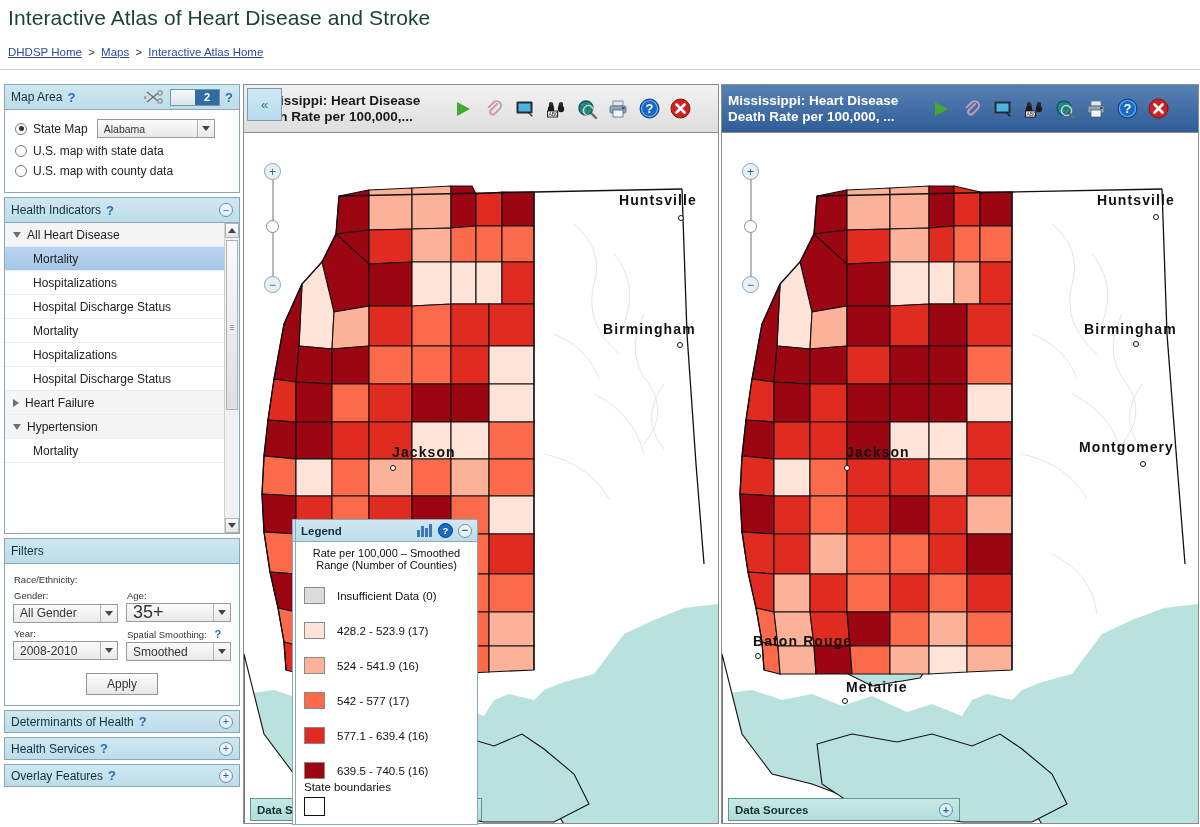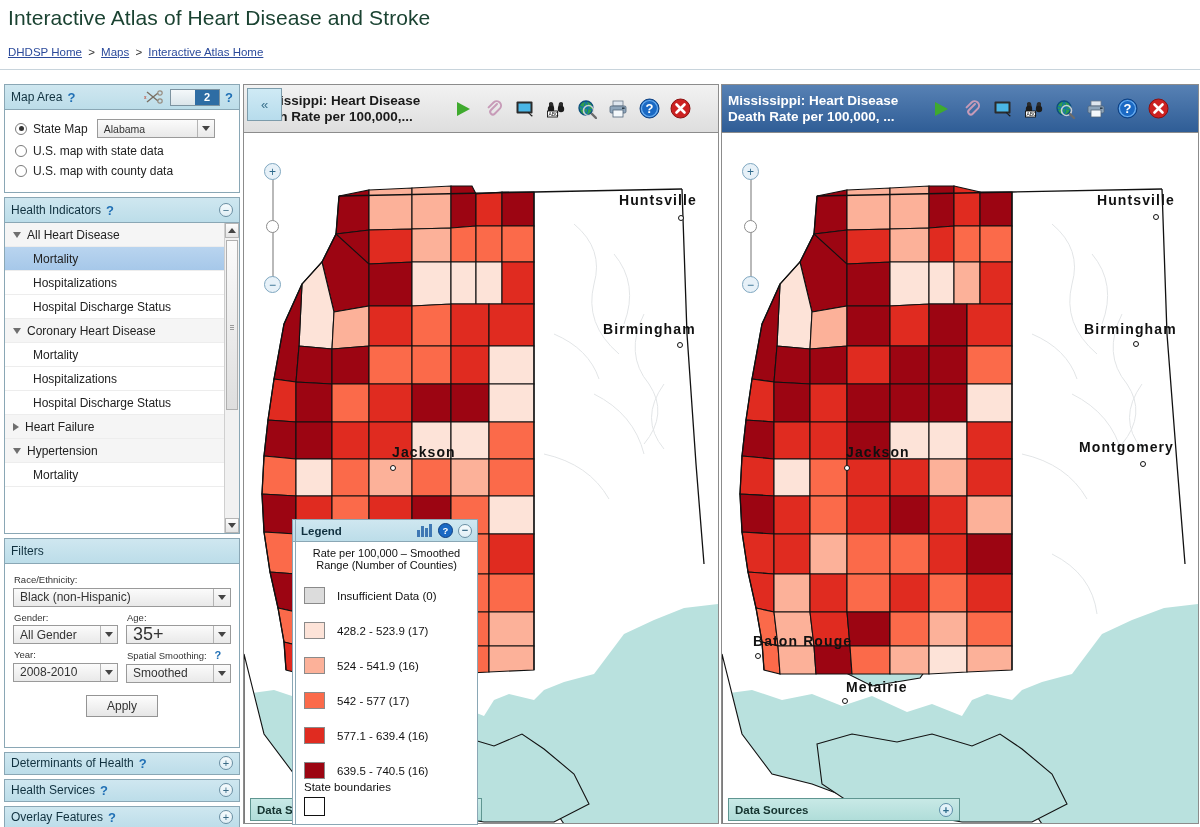--- a/index.html
+++ b/index.html
@@ -120,21 +120,21 @@
   .tri-s { width:0;height:0;border-left:4px solid transparent;border-right:4px solid transparent; }
   .tri-s.up { border-bottom:5px solid #444; }
   .tri-s.dn { border-top:5px solid #444; }
 
   
   .filters-body { padding: 8px 8px 10px 8px; background:#fff; }
   .flabel { font-size: 9.5px; color:#333; margin: 2px 0 2px 1px; }
   .frow { display:flex; gap: 8px; }
   .fcol { flex:1; }
   .apply-btn {
-    display:block; margin: 12px auto 20px auto; width: 72px; height: 22px;
+    display:block; margin: 12px auto 0 auto; width: 72px; height: 22px;
     border:1px solid #949494; background: linear-gradient(#fdfdfd,#e6e6e6);
     font-size:12px; color:#333; cursor:pointer; font-family:"Liberation Sans", sans-serif;
   }
 
   .collapsed-panel {
     height: 23px; background: linear-gradient(#cfe7f0,#bcdde9);
     border:1px solid #8aa7b5; margin-bottom:4px;
     display:flex;align-items:center;padding:0 6px; font-size:12px;color:#10313f; cursor:pointer;
   }
 
@@ -305,24 +305,20 @@
             </div>
             <div class="ind-row child selected">
               <span>Mortality</span>
             </div>
             <div class="ind-row child">
               <span>Hospitalizations</span>
             </div>
             <div class="ind-row child">
               <span>Hospital Discharge Status</span>
             </div>
-            <div class="ind-row group">
-              <span class="tri down"></span>
-              <span>Coronary Heart Disease</span>
-            </div>
             <div class="ind-row child">
               <span>Mortality</span>
             </div>
             <div class="ind-row child">
               <span>Hospitalizations</span>
             </div>
             <div class="ind-row child">
               <span>Hospital Discharge Status</span>
             </div>
             <div class="ind-row group">
@@ -350,26 +346,20 @@
         </div>
       </div>
     </div>
 
     <div class="panel">
       <div class="panel-head">
         <span class="ttl">Filters</span>
       </div>
       <div class="filters-body">
         <div class="flabel">Race/Ethnicity:</div>
-        <div class="sel" style="width:100%;">
-          <span style="font-size:12px;">Black (non-Hispanic)</span>
-          <span class="arrow">
-              <span class="caret"></span>
-            </span>
-        </div>
         <div class="frow" style="margin-top:3px;">
           <div class="fcol">
             <div class="flabel">Gender:</div>
             <div class="sel" style="width:100%;">
               <span style="font-size:12px;">All Gender</span>
               <span class="arrow">
                   <span class="caret"></span>
                 </span>
             </div>
           </div>

